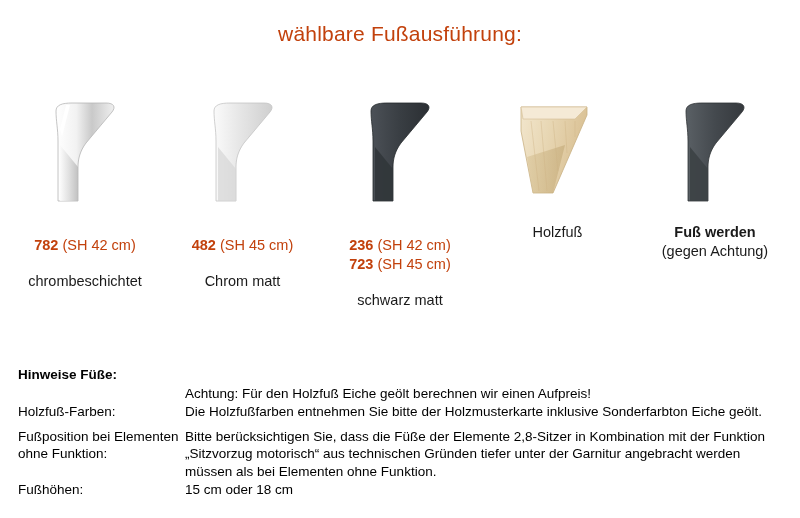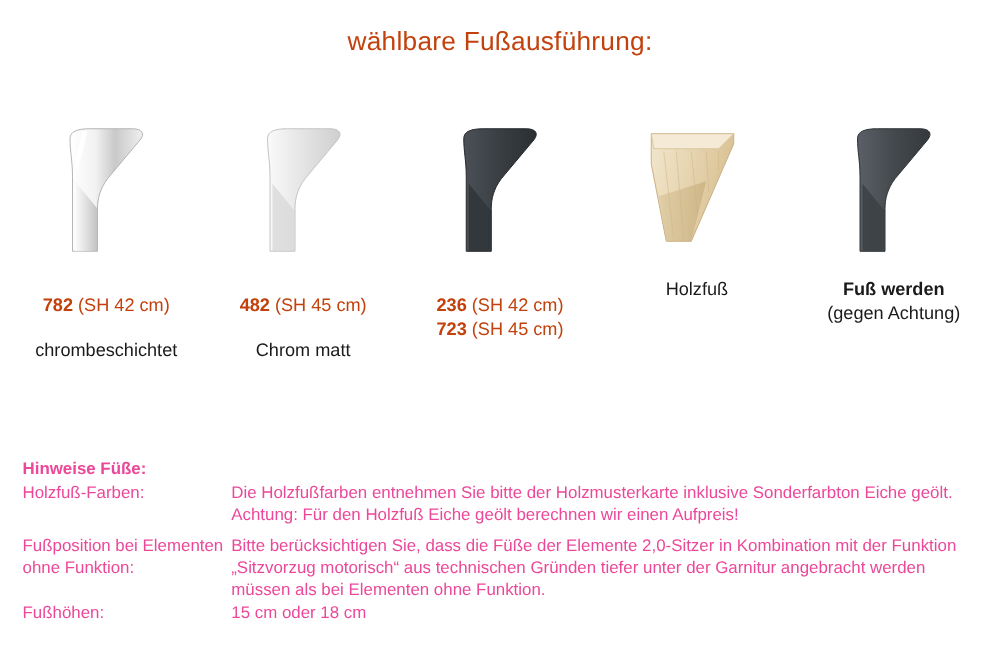--- a/index.html
+++ b/index.html
@@ -72,21 +72,21 @@
   }
 
   
   .notes {
     position: absolute;
     top: 366px;
     left: 18px;
     width: 770px;
     font-size: 13.5px;
     line-height: 17.5px;
-    color: #ec4899;
+    color: #000000;
   }
   .notes-head {
     font-weight: bold;
     margin-bottom: 1px;
   }
   .note-row {
     display: flex;
     align-items: flex-start;
   }
   .note-label {
@@ -178,20 +178,21 @@
           <path d="M6 10 C6 4, 12 2, 22 2 L56 2 C64 2, 66 6, 62 11 L36 42 C30 50, 28 58, 28 66 L28 100 L8 100 L8 40 C8 28, 6 20, 6 10 Z" fill="url(#g3)" stroke="#25292c" stroke-width="0.8"></path>
           <path d="M10 46 L28 68 L28 100 L10 100 Z" fill="#31363a" opacity="0.9"></path>
         </svg>
       </div>
       <div class="foot-labels">
         <div><span class="code">236</span>
           <span>(SH 42 cm)</span></div>
         <div><span class="code">723</span>
           <span>(SH 45 cm)</span></div>
       </div>
+      <div class="foot-name">schwarz matt</div>
       <div class="foot-note"></div>
     </div>
 
     <div class="foot-col">
       <div class="foot-img">
         <svg width="90" height="105" viewBox="0 0 90 105">
           <defs>
             <linearGradient id="g4" x1="0" y1="0" x2="1" y2="0.3">
               <stop offset="0%" stop-color="#f2e6cd"></stop>
               <stop offset="45%" stop-color="#e8d7b4"></stop>
@@ -235,34 +236,34 @@
       <div class="foot-name bold">Fuß werden</div>
       <div class="foot-note">(gegen Achtung)</div>
     </div>
 
   </div>
 
   <div class="notes">
     <div class="notes-head">Hinweise Füße:</div>
 
     <div class="note-row">
+      <div class="note-label"></div>
+      <div class="note-text">Achtung: Für den Holzfuß Eiche geölt berechnen wir einen Aufpreis!</div>
+    </div>
+
+    <div class="note-row">
       <div class="note-label">Holzfuß-Farben:</div>
       <div class="note-text">Die Holzfußfarben entnehmen Sie bitte der Holzmusterkarte inklusive Sonderfarbton Eiche geölt.</div>
     </div>
 
-    <div class="note-row">
-      <div class="note-label"></div>
-      <div class="note-text">Achtung: Für den Holzfuß Eiche geölt berechnen wir einen Aufpreis!</div>
-    </div>
-
     <div class="spacer-sm"></div>
 
     <div class="note-row">
       <div class="note-label">Fußposition bei Elementen ohne Funktion:</div>
-      <div class="note-text">Bitte berücksichtigen Sie, dass die Füße der Elemente 2,0-Sitzer in Kombination mit der Funktion „Sitzvorzug motorisch“ aus technischen Gründen tiefer unter der Garnitur angebracht werden müssen als bei Elementen ohne Funktion.</div>
+      <div class="note-text">Bitte berücksichtigen Sie, dass die Füße der Elemente 2,8-Sitzer in Kombination mit der Funktion „Sitzvorzug motorisch“ aus technischen Gründen tiefer unter der Garnitur angebracht werden müssen als bei Elementen ohne Funktion.</div>
     </div>
 
     <div class="note-row">
       <div class="note-label">Fußhöhen:</div>
       <div class="note-text">15 cm oder 18 cm</div>
     </div>
   </div>
 
 </div>
 

